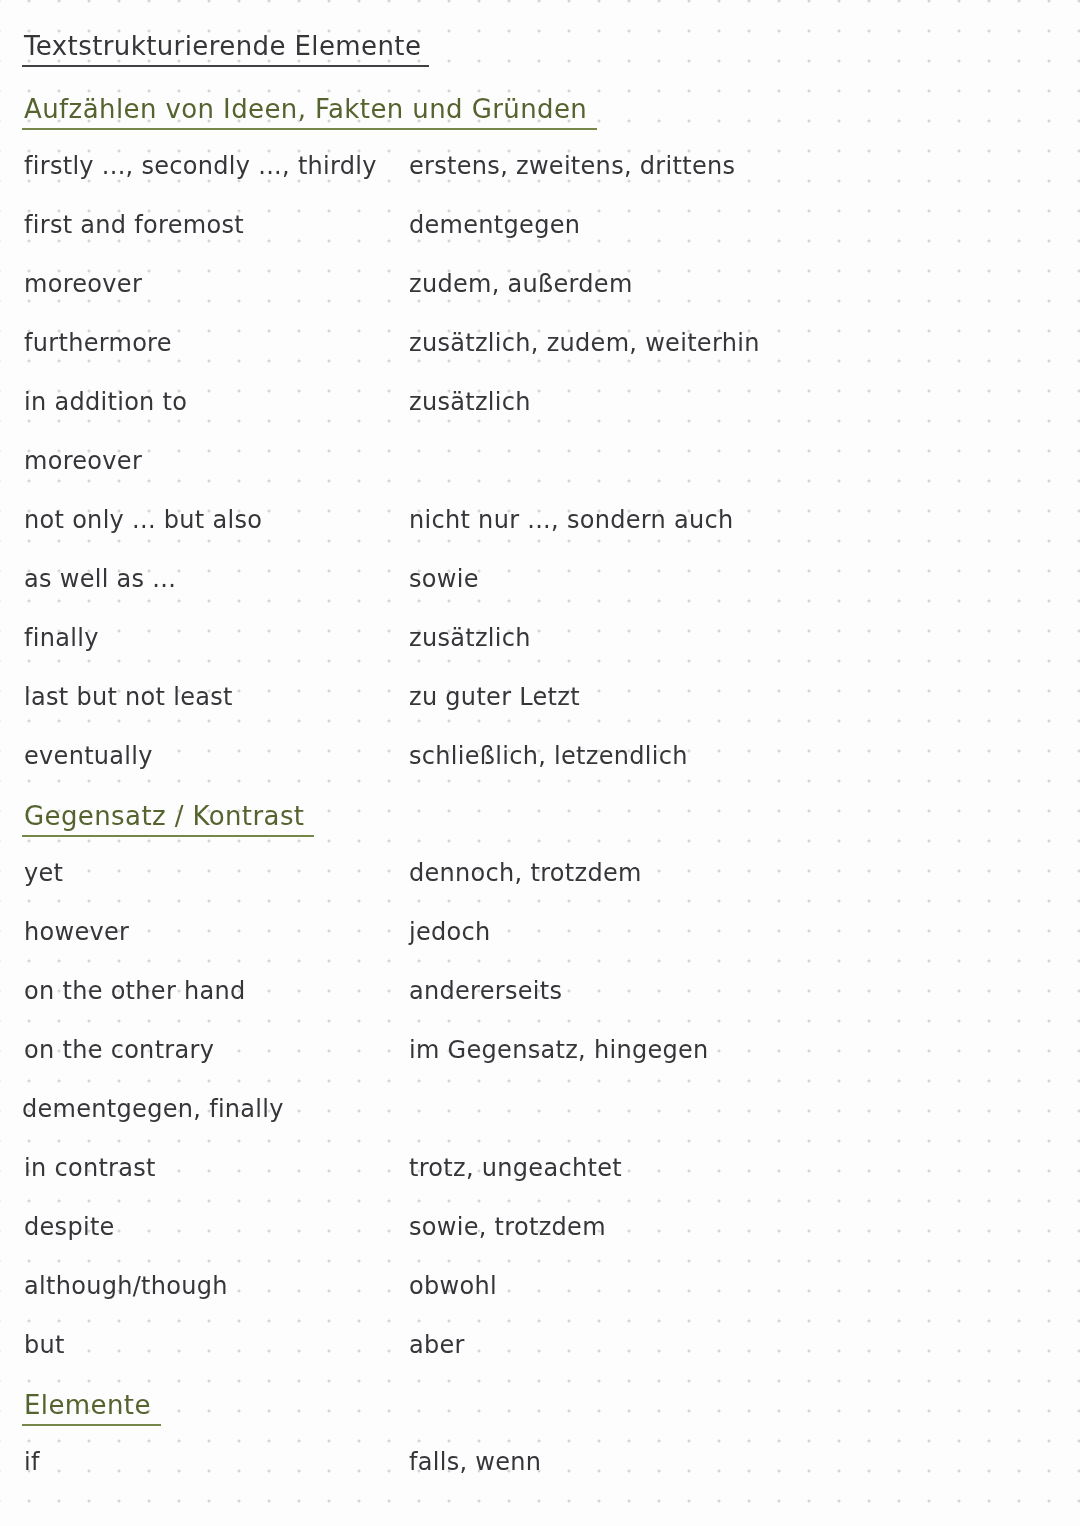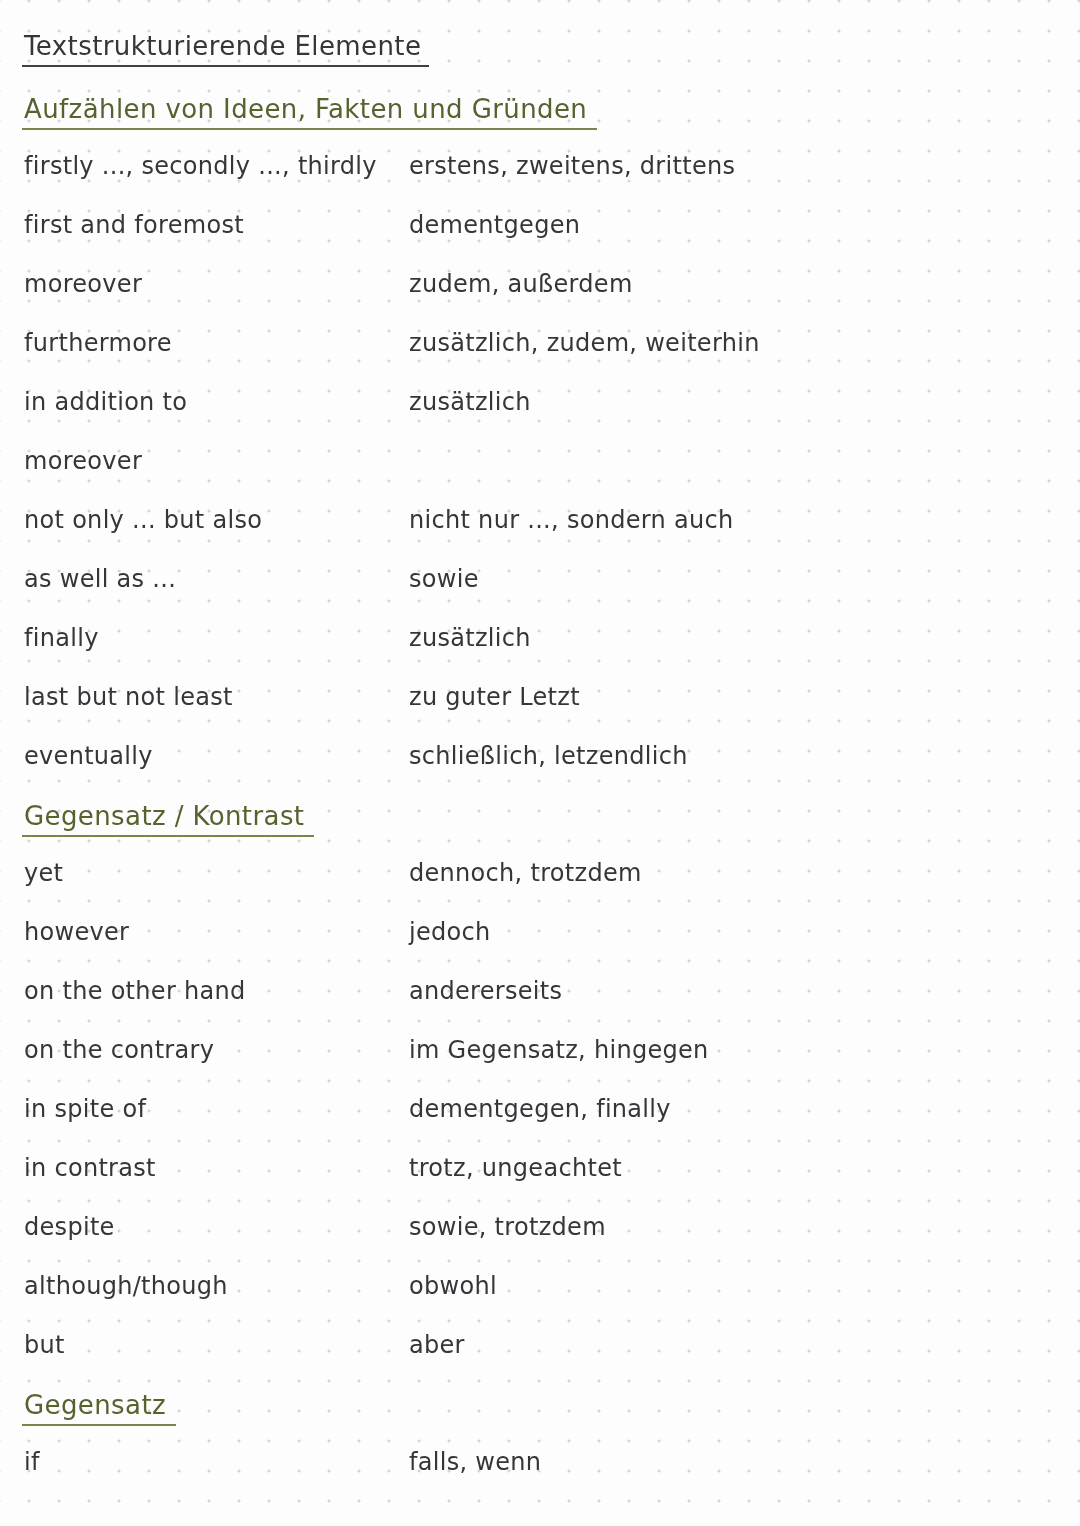--- a/index.html
+++ b/index.html
@@ -133,40 +133,39 @@
       </div>
       <div class="vocab-row">
         <div class="col-en">on the other hand</div>
         <div class="col-de">andererseits</div>
       </div>
       <div class="vocab-row">
         <div class="col-en">on the contrary</div>
         <div class="col-de">im Gegensatz, hingegen</div>
       </div>
       <div class="vocab-row">
-        <div class="col-en">in spite of</div>
         <div class="col-de">dementgegen, finally</div>
       </div>
       <div class="vocab-row">
         <div class="col-en">in contrast</div>
         <div class="col-de">trotz, ungeachtet</div>
       </div>
       <div class="vocab-row">
         <div class="col-en">despite</div>
         <div class="col-de">sowie, trotzdem</div>
       </div>
       <div class="vocab-row">
         <div class="col-en">although/though</div>
         <div class="col-de">obwohl</div>
       </div>
       <div class="vocab-row">
         <div class="col-en">but</div>
         <div class="col-de">aber</div>
       </div>
       <div class="section-heading">
-        <span class="heading-text">Gegensatz</span>
+        <span class="heading-text">Elemente</span>
       </div>
       <div class="vocab-row">
         <div class="col-en">if</div>
         <div class="col-de">falls, wenn</div>
       </div>
     </div>
 </div>
 
 </body></html>

